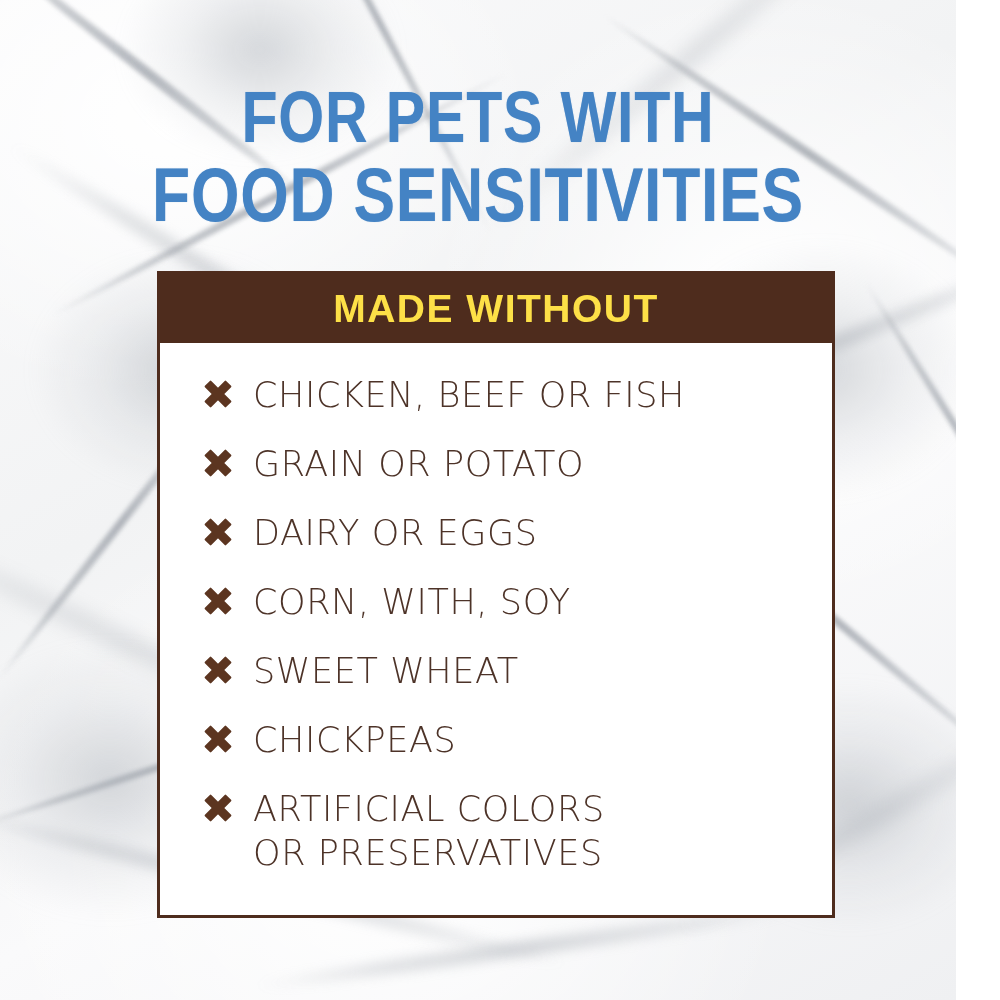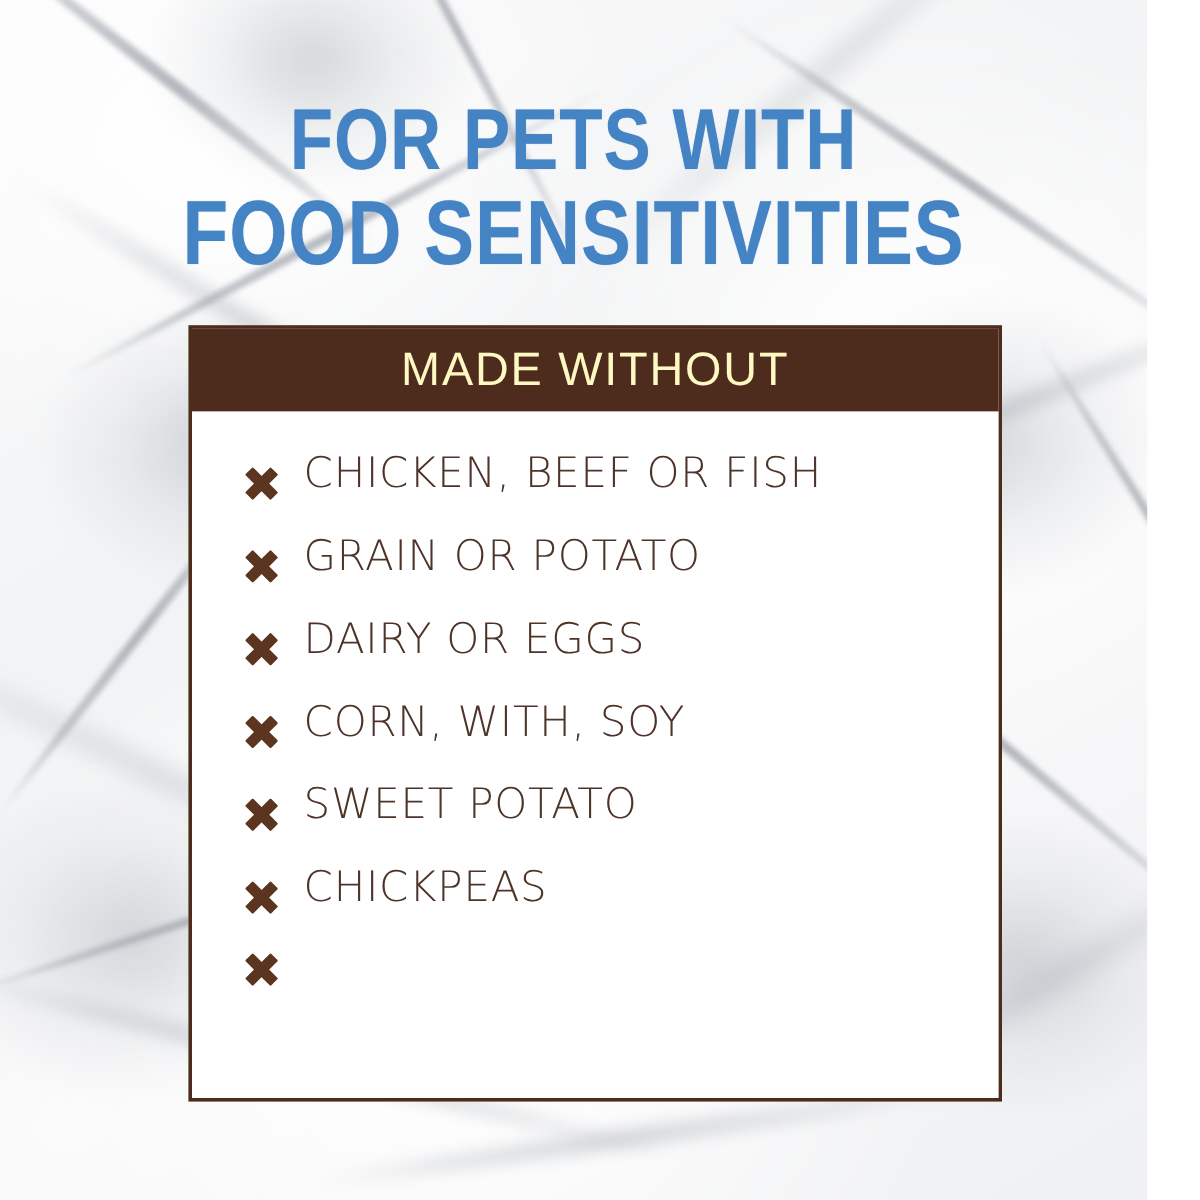--- a/index.html
+++ b/index.html
@@ -88,42 +88,42 @@
   }
   .panel-header {
     background: #4e2c1d;
     height: 69px;
     margin: -0px -0px 0 -0px;
     display: flex;
     align-items: center;
     justify-content: center;
   }
   .panel-header-title {
-    color: #fef9c3;
+    color: #fde047;
     font-family: "Liberation Sans", sans-serif;
-    font-weight: normal;
+    font-weight: bold;
     font-size: 39px;
     letter-spacing: 1.5px;
   }
 
   .panel-body {
     flex: 1;
     background: #ffffff;
     padding: 30px 0 0 44px;
     box-sizing: border-box;
   }
 
   .made-list {
     list-style: none;
     margin: 0;
     padding: 0;
   }
   .made-item {
     display: flex;
-    align-items: flex-end;
+    align-items: flex-start;
     margin-bottom: 25px;
   }
   .made-item:last-child { margin-bottom: 0; }
 
   .x-mark {
     flex: 0 0 auto;
     width: 28px;
     height: 28px;
     margin-top: 7px;
     margin-right: 21px;
@@ -208,29 +208,31 @@
           <span class="made-label">DAIRY OR EGGS</span>
         </li>
 
         <li class="made-item">
           <span class="x-mark"></span>
           <span class="made-label">CORN, WITH, SOY</span>
         </li>
 
         <li class="made-item">
           <span class="x-mark"></span>
-          <span class="made-label">SWEET POTATO</span>
+          <span class="made-label">SWEET WHEAT</span>
         </li>
 
         <li class="made-item">
           <span class="x-mark"></span>
           <span class="made-label">CHICKPEAS</span>
         </li>
 
         <li class="made-item">
           <span class="x-mark"></span>
+          <span class="made-label">ARTIFICIAL COLORS
+OR PRESERVATIVES</span>
         </li>
 
       </ul>
     </div>
   </div>
 
 </div>
 
 </body></html>

